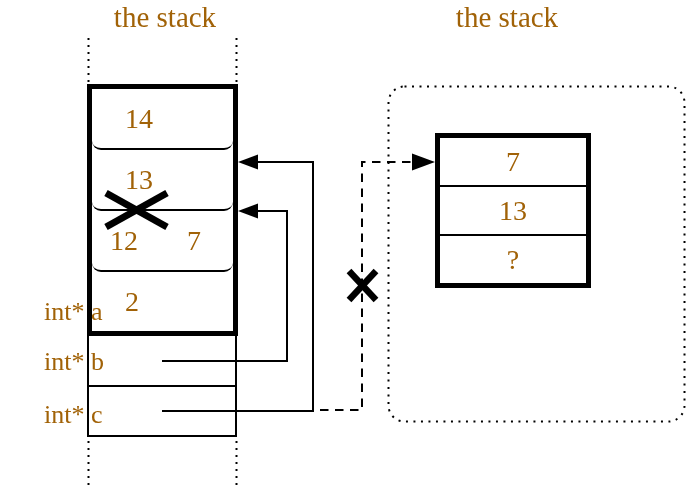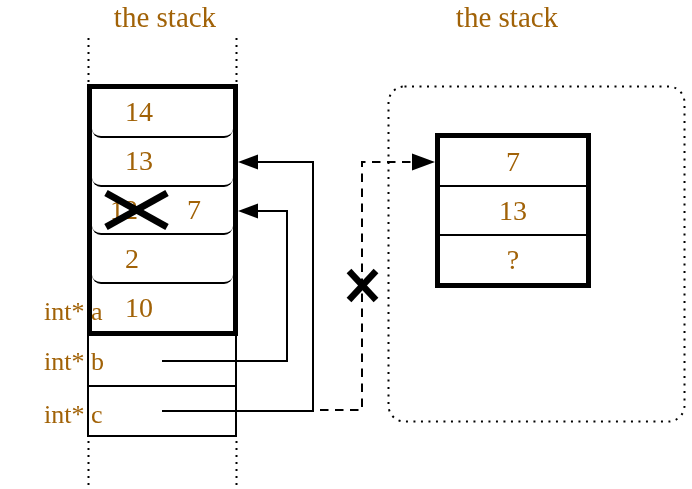--- a/index.html
+++ b/index.html
@@ -118,23 +118,20 @@
     <div class="stack-row">
       <span class="val">13</span>
     </div>
     <div class="stack-row">
       <span class="old-val">12</span>
       <span class="new-val">7</span>
     </div>
     <div class="stack-row">
       <span class="val">2</span>
     </div>
-    <div class="stack-row">
-      <span class="val">10</span>
-    </div>
   </div>
 
   <div id="stack-ext">
     <div class="ext-cell first"></div>
     <div class="ext-cell"></div>
   </div>
 
   <div id="var-a" class="var-label">int* a</div>
   <div id="var-b" class="var-label">int* b</div>
   <div id="var-c" class="var-label">int* c</div>

